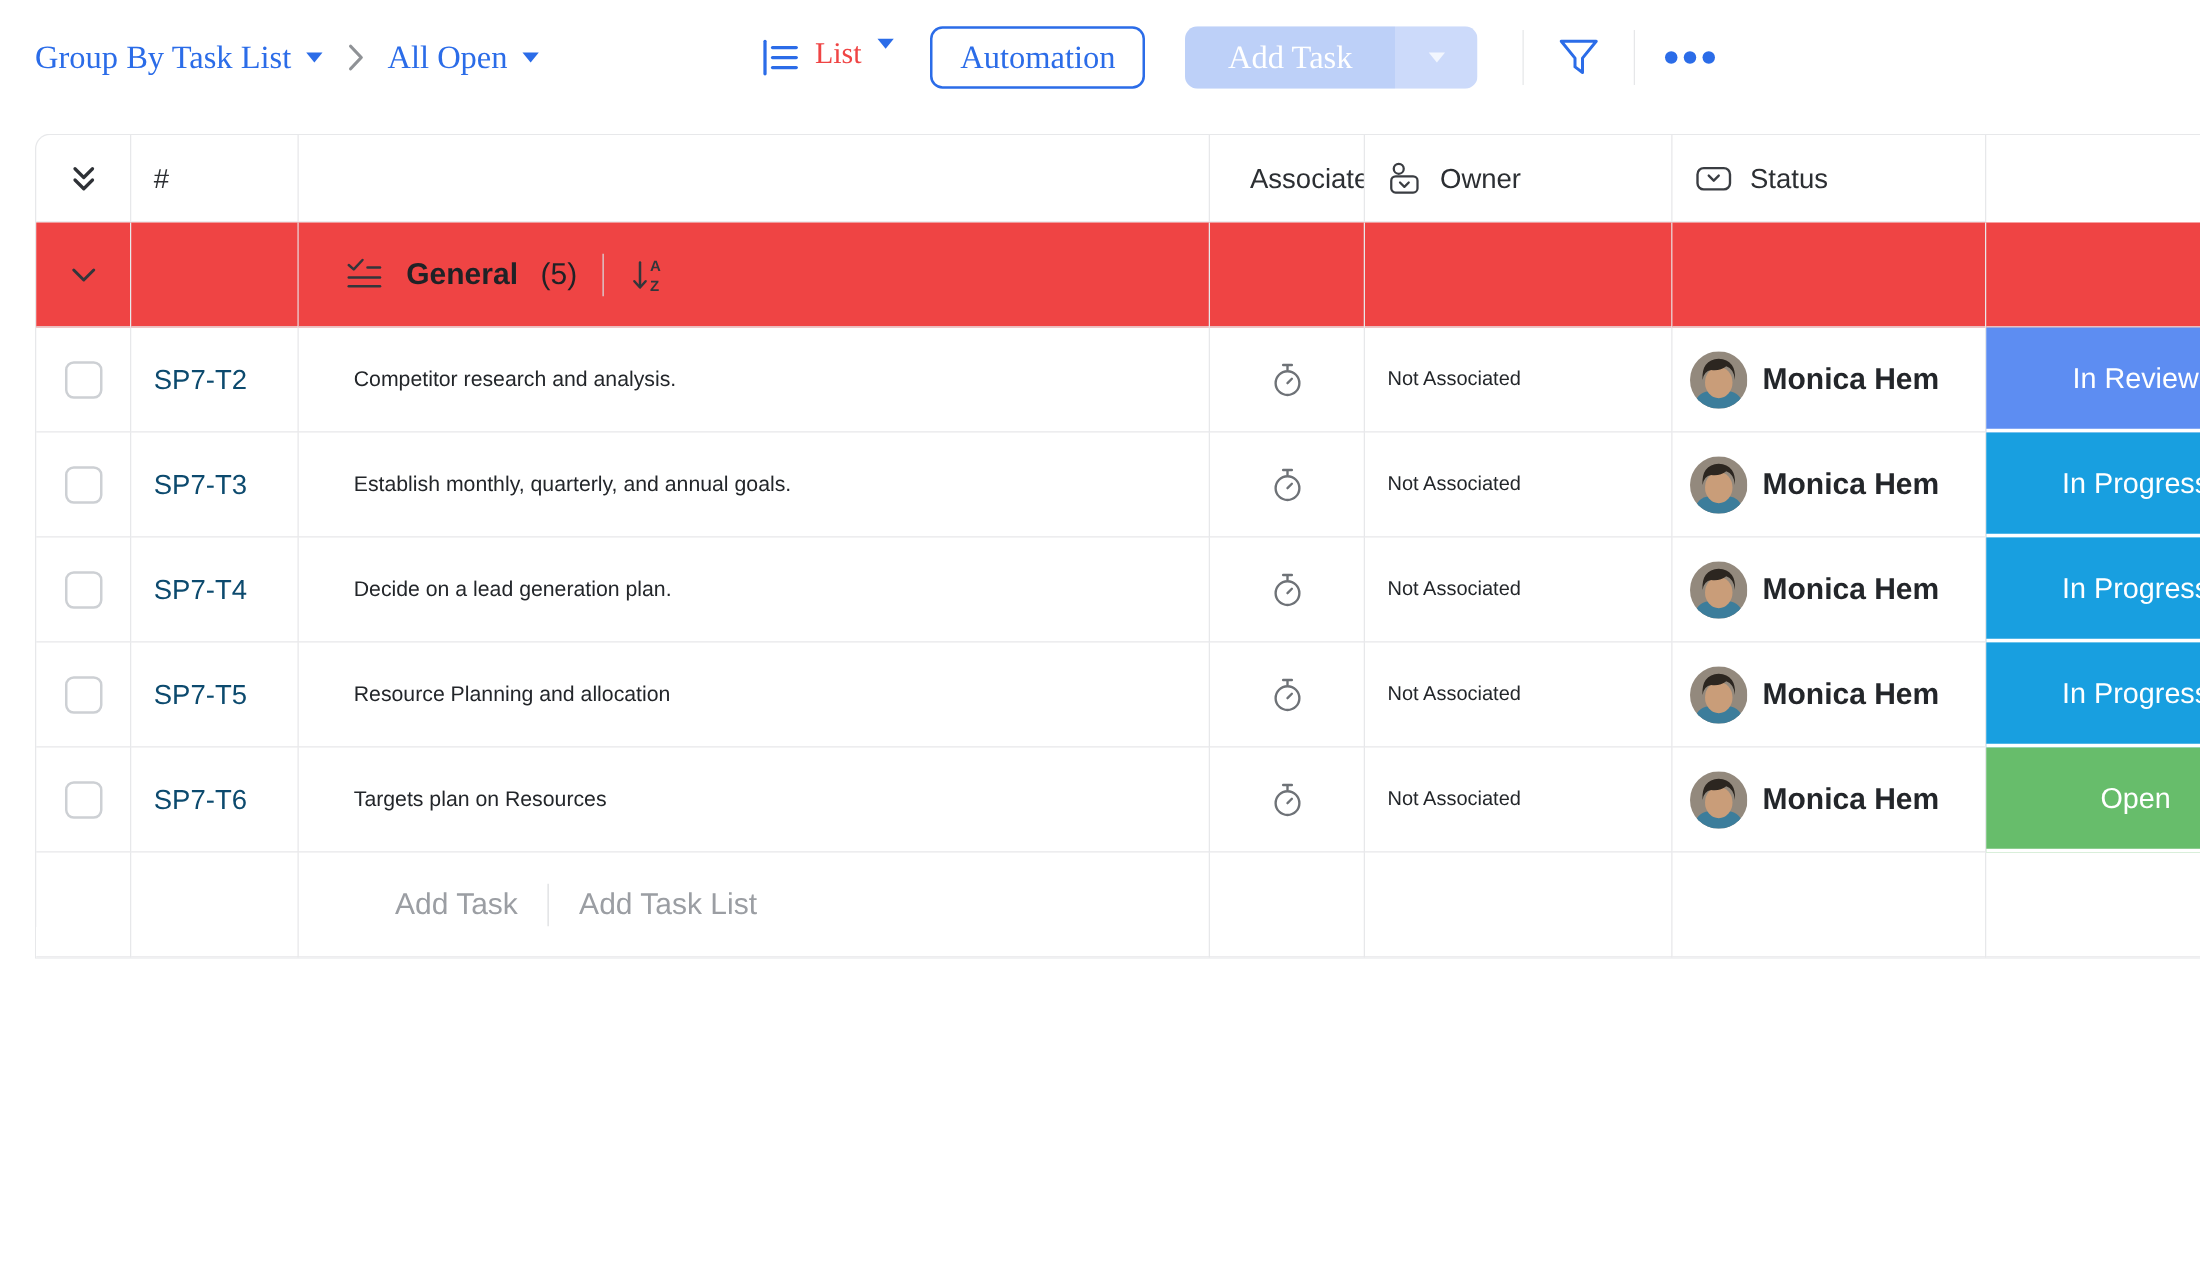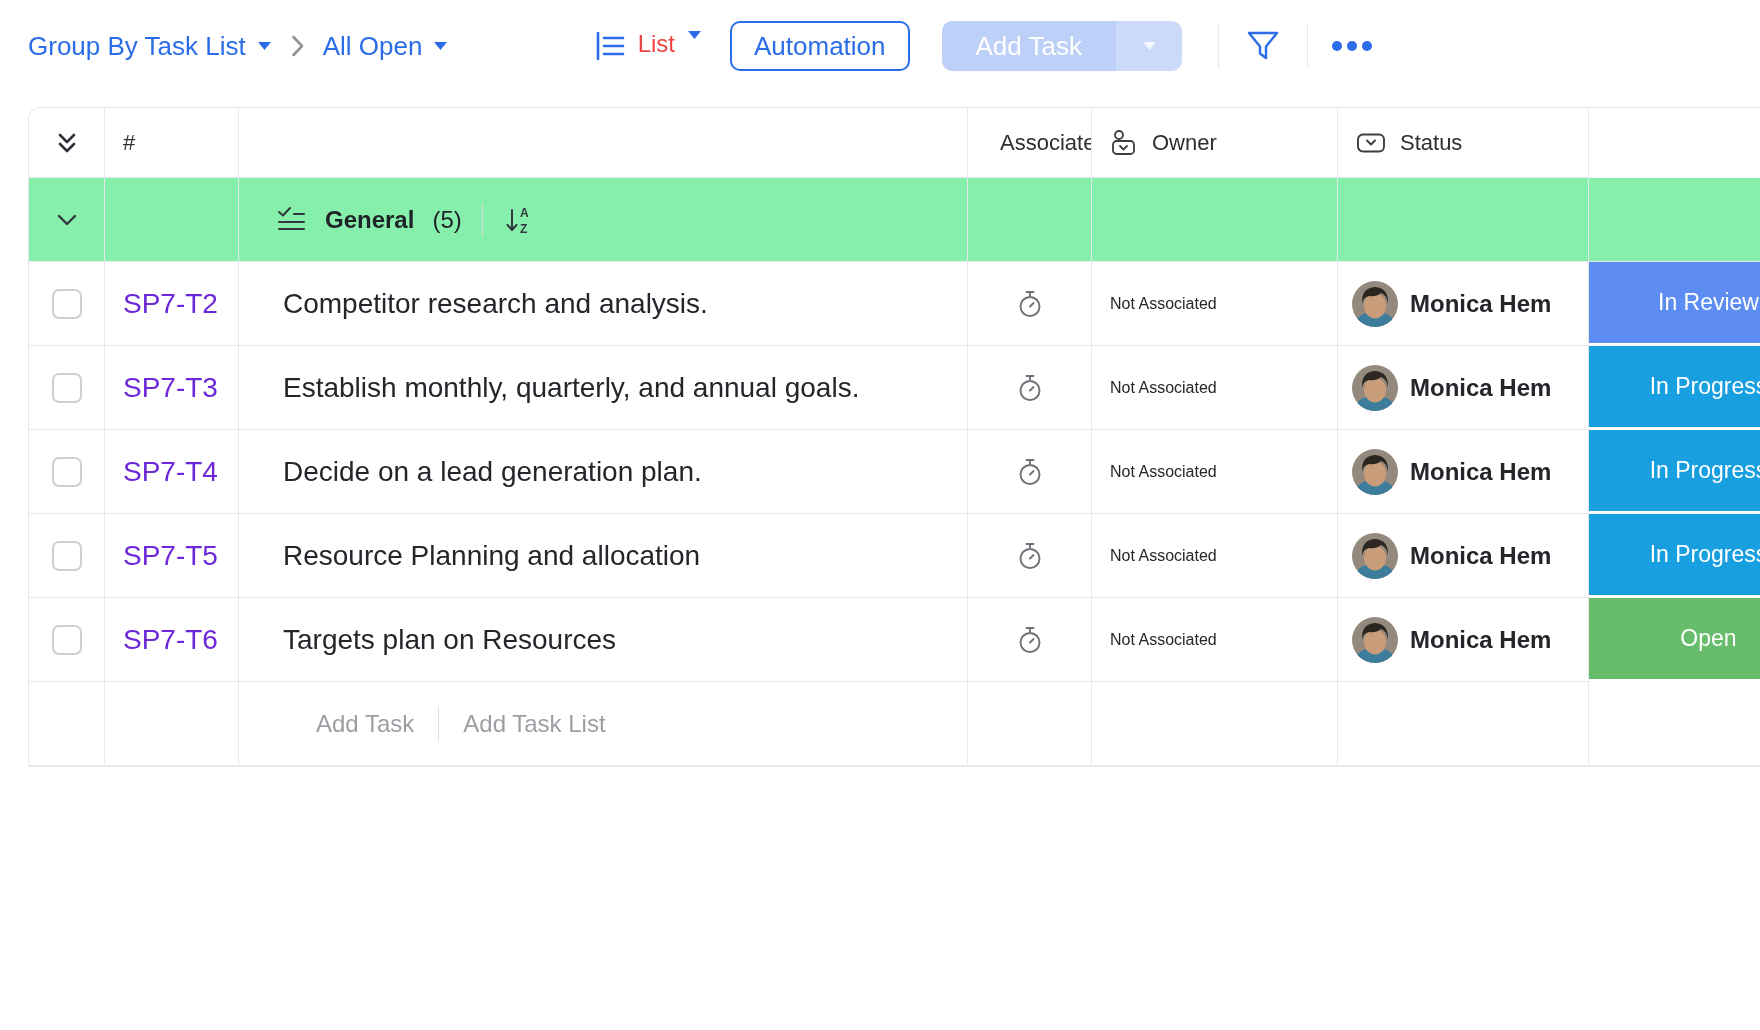--- a/index.html
+++ b/index.html
@@ -5,21 +5,21 @@
   * { box-sizing: border-box; margin: 0; padding: 0; }
   html,body { width:1760px; height:1030px; }
   body {
     position: relative;
     background: #ffffff;
     overflow: hidden;
     font-family: "Liberation Sans", sans-serif;
     color: #23262a;
   }
   
-  .toolbar { position:absolute; top:0; left:0; width:1420px; height:92px; }
+  .toolbar { position:absolute; top:0; left:0; width:1420px; height:92px;font-family:Liberation Serif, serif; }
   .tb-left { position:absolute; left:28px; top:0; height:92px; display:flex; align-items:center; gap:18px; }
   .tb-right { position:absolute; right:24px; top:0; height:92px; display:flex; align-items:center; }
   .blue-link { display:flex; align-items:center; gap:11px; color:#2b6ce8; font-size:26px; cursor:pointer; white-space:nowrap; }
   .caret-down { display:inline-block; }
   .crumb-sep { display:flex; align-items:center; color:#8f9296; }
   .view-switch { display:flex; align-items:flex-start; gap:12px; color:#ef4444; font-size:24px; margin-right:28px; cursor:pointer; }
   .btn-automation {
     height:50px; padding:0 22px; border:2px solid #2b6ce8; border-radius:10px;
     background:#fff; color:#2b6ce8; font-size:26px; display:flex; align-items:center;
     margin-right:32px; cursor:pointer; font-family:inherit;
@@ -47,27 +47,27 @@
     border-right:1px solid #e7e8ea; border-bottom:1px solid #e7e8ea;
     display:flex; align-items:center; overflow:hidden; white-space:nowrap;
   }
   .c-center { justify-content:center; }
   .header .cell { font-size:22px; color:#2c2f33; gap:14px; }
   .h-id { padding-left:18px; }
   .h-task { padding-left:24px; justify-content:flex-start; }
   .h-task .spacer { flex:1; }
   .h-task { padding-right:34px; }
   .h-assoc, .h-owner, .h-status { padding-left:18px; }
-  .group-row .cell { background:#86efac; }
+  .group-row .cell { background:#ef4444; }
   .g-task { padding-left:36px; gap:0; }
   .g-name { font-size:24px; font-weight:700; color:#1f2226; margin-left:18px; }
   .g-count { font-size:24px; color:#1f2226; margin-left:18px; }
   .g-div { width:1px; height:34px; background:#d9dadd; margin:0 20px; }
-  .c-id { padding-left:18px; font-size:28px; color:#6d28d9; }
-  .c-task { padding-left:44px; font-size:28px; color:#23262a; }
+  .c-id { padding-left:18px; font-size:22px; color:#0c4a6e; }
+  .c-task { padding-left:44px; font-size:17px; color:#23262a; }
   .c-assoc { padding-left:18px; font-size:16px; color:#23262a; }
   .c-owner { padding-left:14px; gap:12px; font-size:24px; color:#23262a;font-weight:bold; }
   .owner-name { overflow:hidden; white-space:nowrap; }
   .c-status { justify-content:center; font-size:23px; color:#ffffff; border-bottom:3px solid #ffffff; }
   .checkbox { width:30px; height:30px; border:2px solid #cdd0d4; border-radius:7px; background:#fff; cursor:pointer; }
   .avatar { width:46px; height:46px; border-radius:50%; overflow:hidden; flex:0 0 46px; }
   .footer-row { height:84px; }
   .f-task { padding-left:77px; font-size:24px; color:#9b9ea3; gap:0; }
   .f-link { cursor:pointer; }
   .f-div { width:1px; height:34px; background:#dcdde0; margin:0 24px; }

